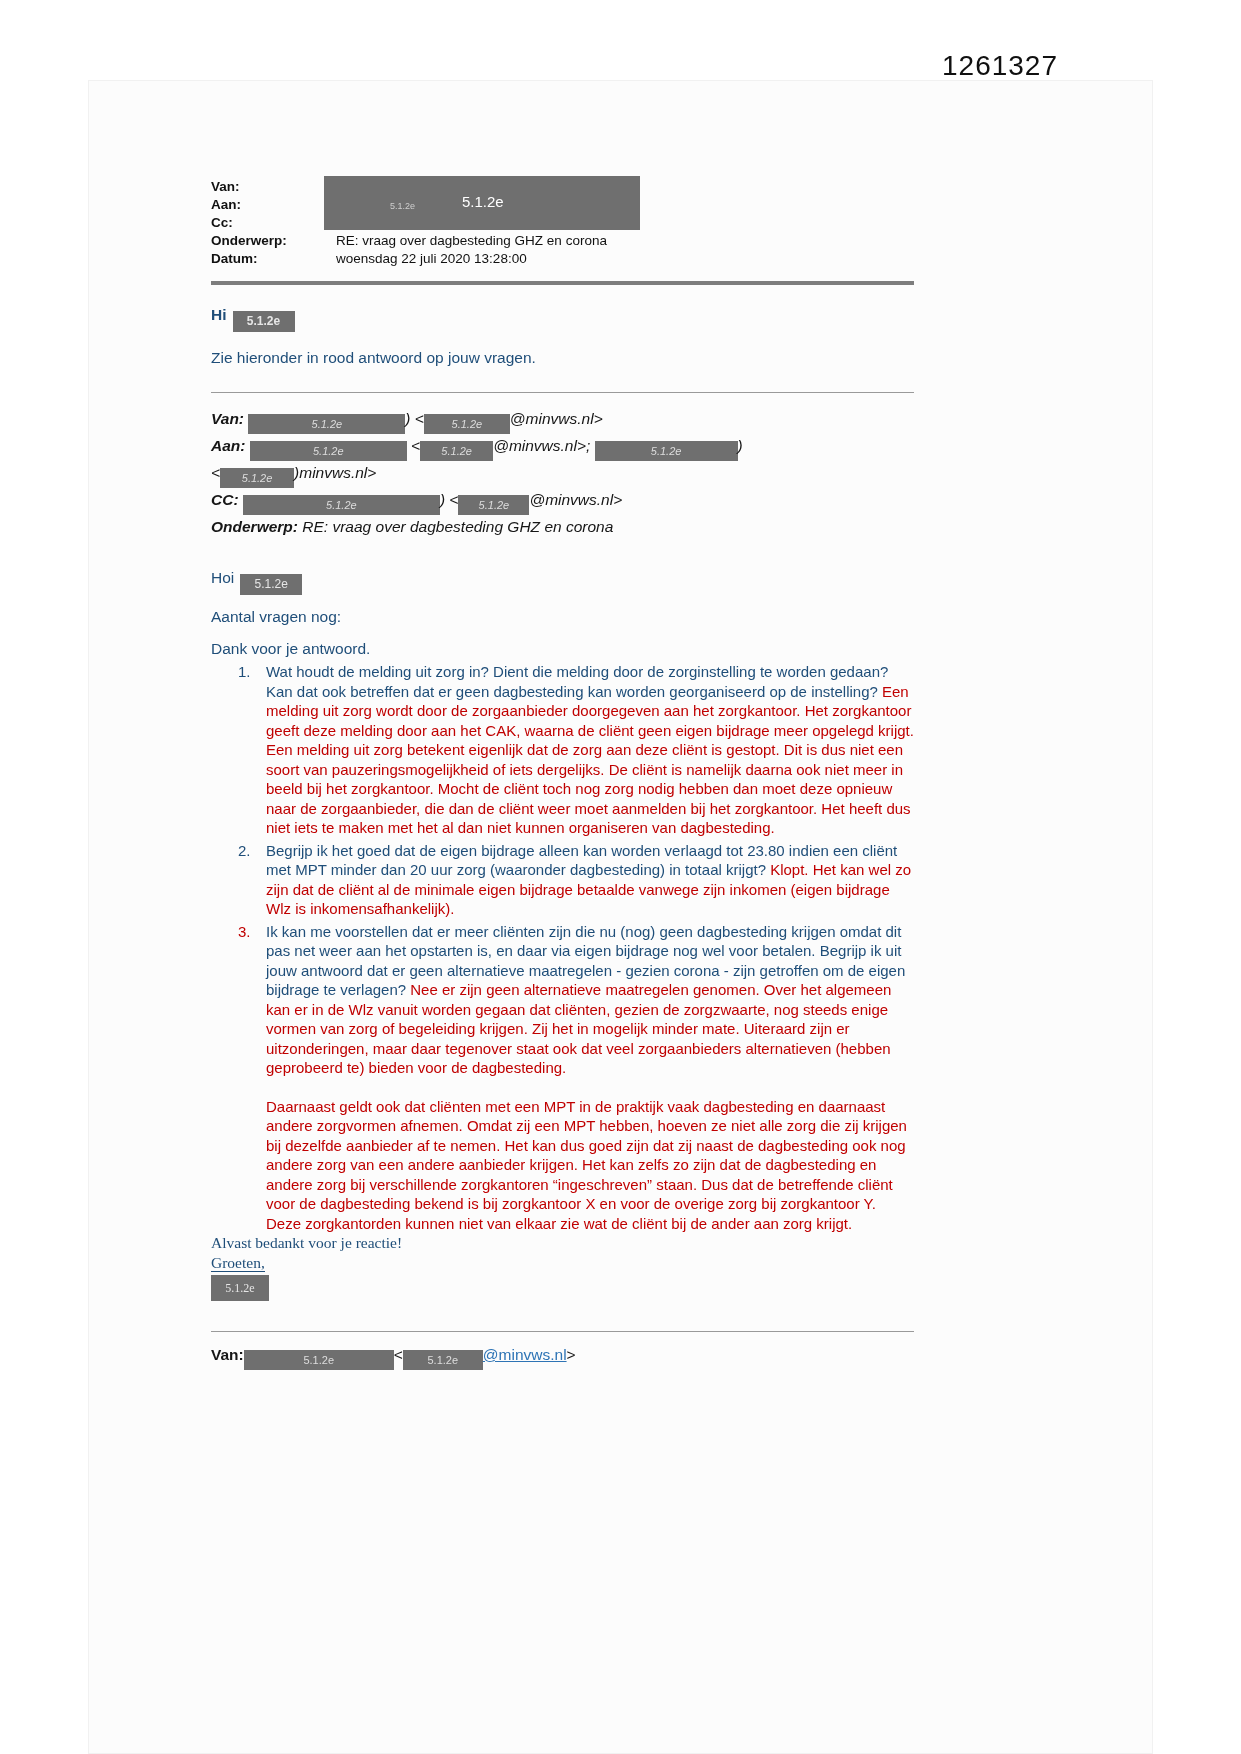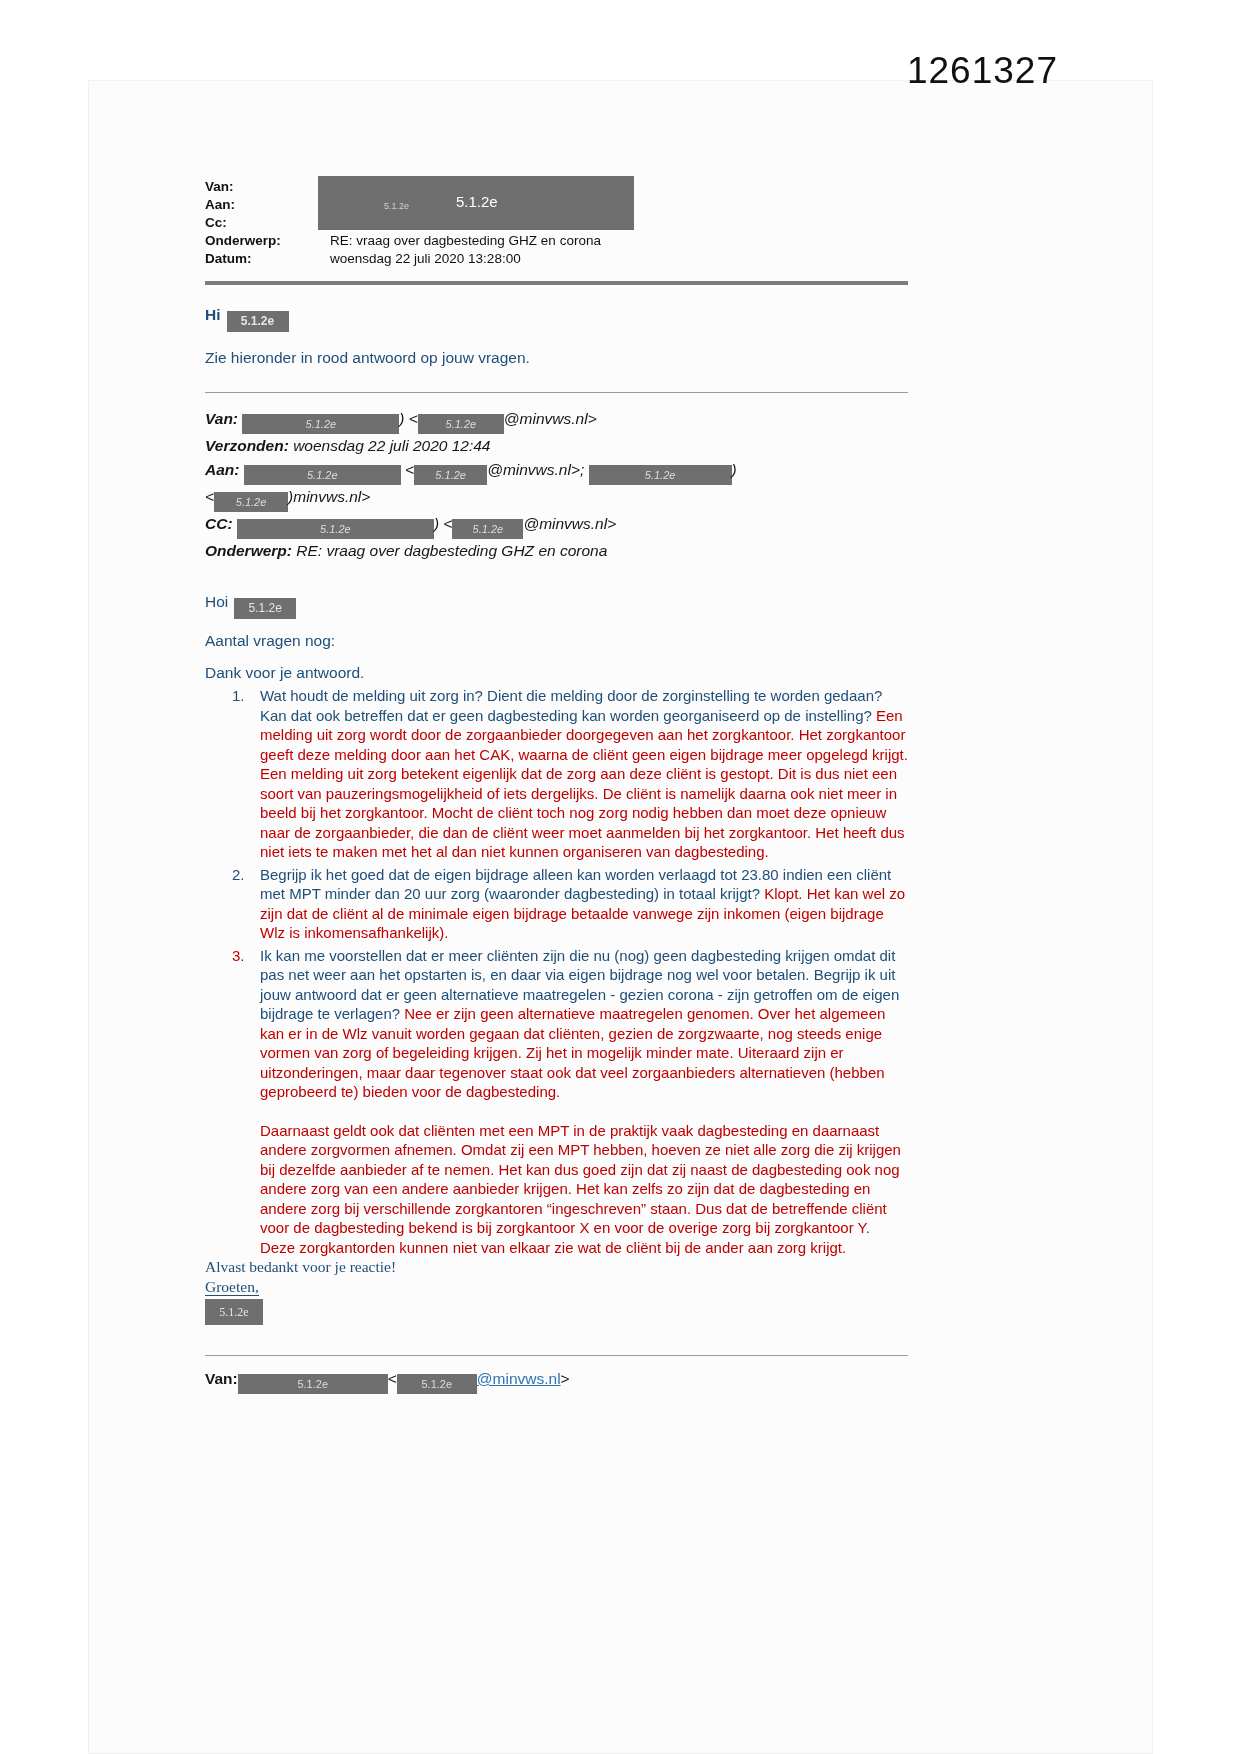--- a/index.html
+++ b/index.html
@@ -1,19 +1,19 @@
 <!DOCTYPE html>
 <html style="--blue: #1f4e79; --red: #c00000; --redaction_bg: #6f6f6f; --link_blue: #2e74b5;"><head>
 <meta charset="utf-8">
 <style>
   html,body{margin:0;padding:0;background:#fff;}
   body{width:1241px;height:1754px;position:relative;font-family:"Liberation Sans",sans-serif;color:#000;}
   .scan-page{position:absolute;left:88px;top:80px;width:1065px;height:1674px;background:#fcfcfc;box-shadow:0 0 0 1px #f1f1f1 inset;}
-  .doc-number{position:absolute;top:50px;right:183px;font-size:37px;color:#101010;letter-spacing:1px;}
-  .content{position:absolute;left:205px;top:178px;width:703px;}
+  .doc-number{position:absolute;top:50px;right:183px;font-size:28px;color:#101010;letter-spacing:1px;}
+  .content{position:absolute;left:211px;top:178px;width:703px;}
 
   
   .h1{position:relative;font-size:13.5px;line-height:18px;color:#111;}
   .h1-row{display:flex;}
   .h1-label{width:125px;font-weight:bold;flex:none;}
   .h1-value{font-size:13.5px;}
   .h1-redaction{position:absolute;left:113px;top:-2px;width:316px;height:54px;background:#6f6f6f;}
   .h1-redaction .small{position:absolute;left:66px;top:21px;font-size:9px;color:#cfcfcf;}
   .h1-redaction .large{position:absolute;left:138px;top:17px;font-size:15px;color:#fff;}
 
@@ -100,23 +100,20 @@
   <div class="msg-line blue mt14">Zie hieronder in rood antwoord op jouw vragen.</div>
 
   <div class="rule-thin"></div>
 
   <div class="h2">
     <div class="h2-row">
       <b>Van:</b>
       <span class="block w157">5.1.2e</span><span>) &lt;</span><span class="block w86">5.1.2e</span><span>@minvws.nl&gt;</span>
     </div>
     <div class="h2-row">
-      <b>Verzonden:</b><span> woensdag 22 juli 2020 12:44</span>
-    </div>
-    <div class="h2-row">
       <b>Aan:</b>
       <span class="block w157">5.1.2e</span> <span>&lt;</span><span class="block w73">5.1.2e</span><span>@minvws.nl&gt;;</span> <span class="block w143">5.1.2e</span><span>)</span>
     </div>
     <div class="h2-row">
       <span>&lt;</span><span class="block w74">5.1.2e</span><span>)minvws.nl&gt;</span>
     </div>
     <div class="h2-row">
       <b>CC:</b>
       <span class="block w197">5.1.2e</span><span>) &lt;</span><span class="block w71">5.1.2e</span><span>@minvws.nl&gt;</span>
     </div>

